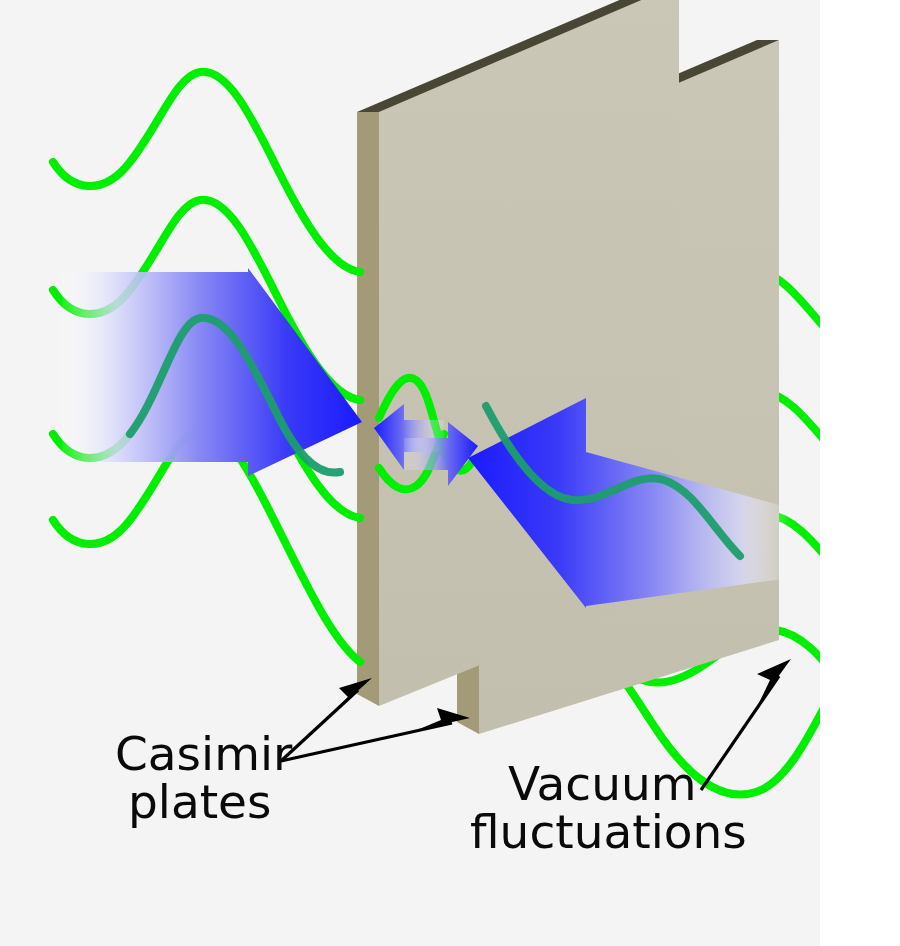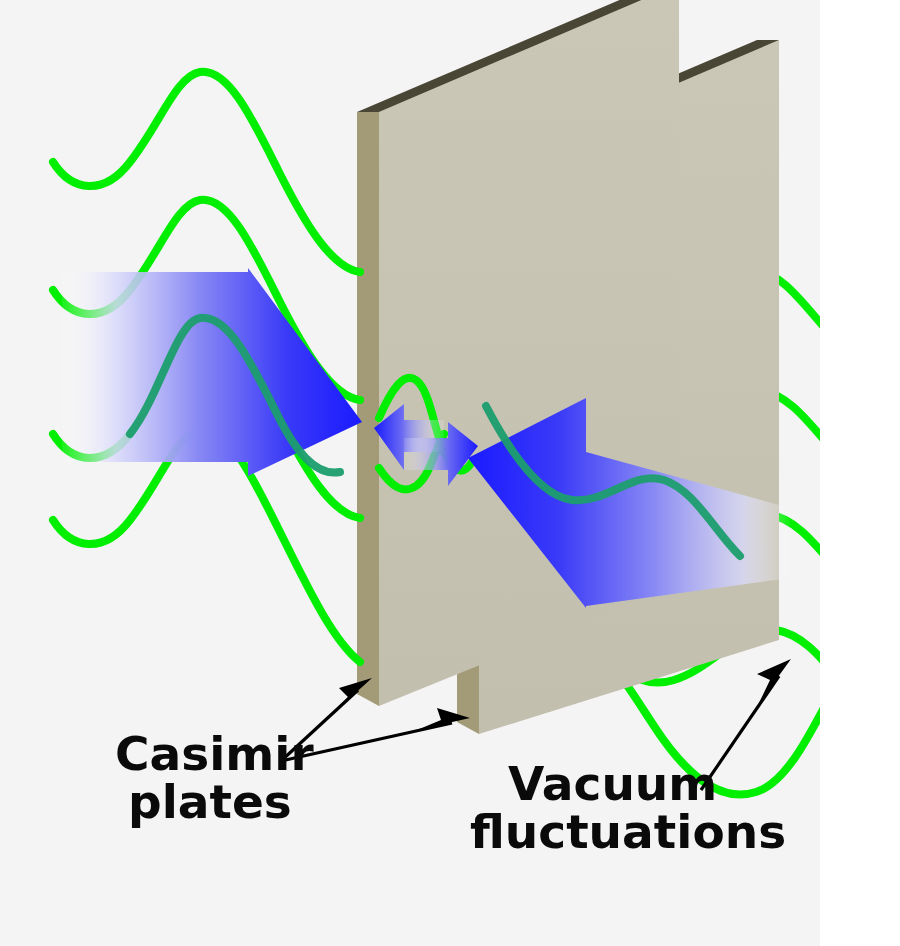--- a/index.html
+++ b/index.html
@@ -10,21 +10,20 @@
   }
   body {
     font-family: "DejaVu Sans", "Liberation Sans", sans-serif;
   }
   #figure-root {
     position: relative;
     width: 820px;
     height: 946px;
     background: #f4f4f4;
     overflow: hidden;
-    font-weight: bold;
   }
   #figure-svg {
     display: block;
     width: 900px;
     height: 946px;
   }
   .label-text {
     font-family: "DejaVu Sans", "Liberation Sans", sans-serif;
     font-size: 47px;
     fill: #0a0a0a;

